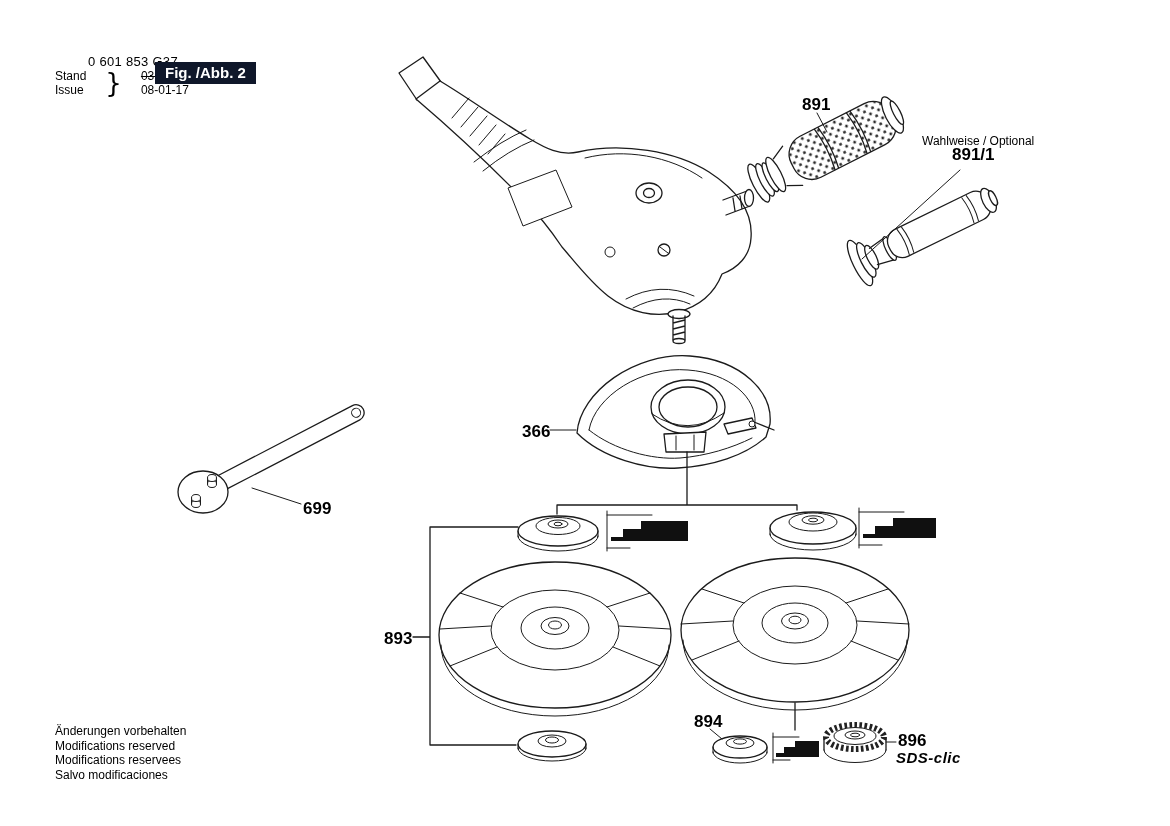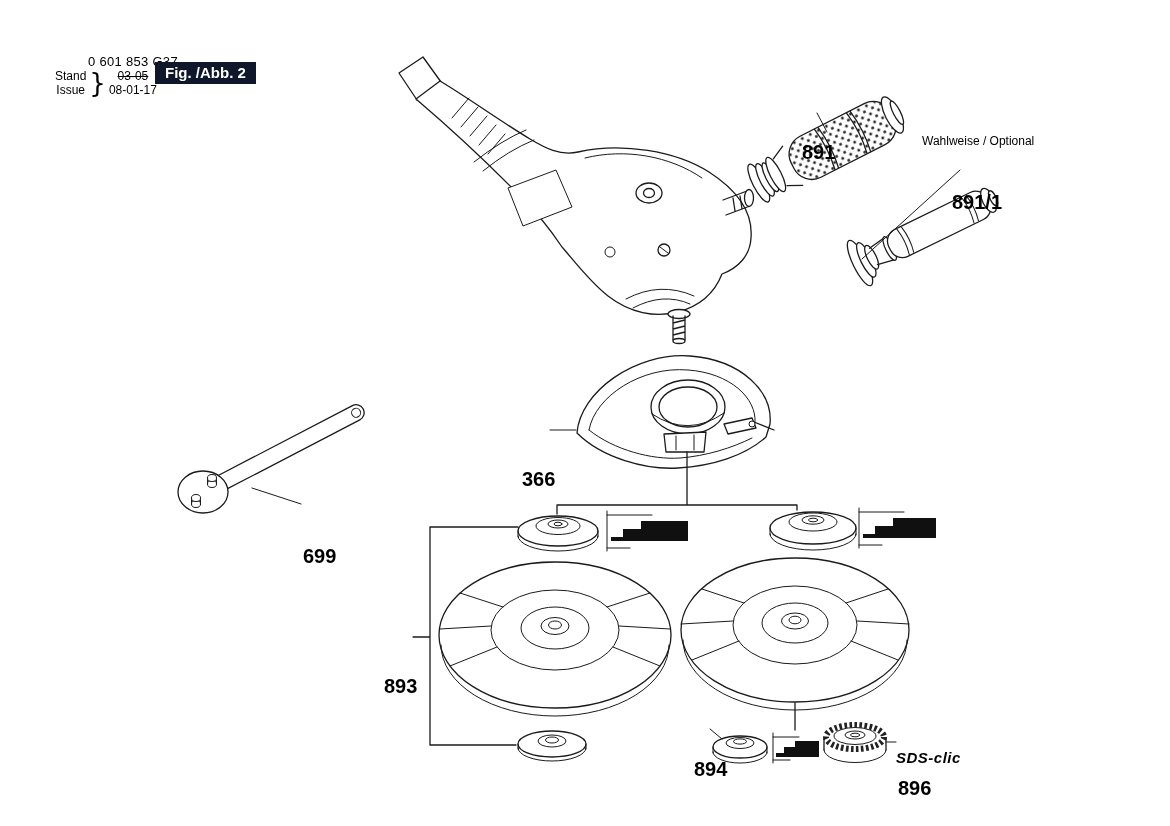--- a/index.html
+++ b/index.html
@@ -4,25 +4,25 @@
 <style>
   * { margin:0; padding:0; box-sizing:border-box; }
   html,body { background:#ffffff; }
   .page {
     position:relative; width:1170px; height:826px; background:#fff;
     font-family:"Liberation Sans","DejaVu Sans",sans-serif; color:#000; overflow:hidden;
   }
   .abs { position:absolute; }
   .small { font-size:12px; line-height:14.5px; }
   .pn { font-size:13px; letter-spacing:0.3px; }
-  .callout { font-weight:bold; font-size:20px; white-space:nowrap;margin-top:46px; }
+  .callout { font-weight:bold; font-size:17px; white-space:nowrap; }
   .center { text-align:center; }
   .fig-box { background:#0f172a; color:#fff; font-weight:bold; font-size:15px; padding:2px 10px 3px; }
   .strike { text-decoration:line-through; }
-  .rev { display:flex; align-items:center; gap:3px;text-align:center; }
+  .rev { display:flex; align-items:center; gap:19px; }
   .rev .col { display:flex; flex-direction:column; }
   .rev .col div { font-size:12px; line-height:14px; }
   .brace { font-size:26px; line-height:26px; font-family:"DejaVu Sans",sans-serif; font-weight:400; }
   .sds { font-style:italic; font-weight:bold; font-size:15px; letter-spacing:0.5px; white-space:nowrap; }
   svg .ln { fill:none; stroke:#1b1b1b; stroke-width:1.3; stroke-linecap:round; stroke-linejoin:round; }
   svg .fil { fill:#fff; stroke:#1b1b1b; stroke-width:1.3; stroke-linejoin:round; }
   svg .thin { stroke-width:1; }
   svg .blk { fill:#101010; stroke:none; }
 </style>
 </head>
@@ -218,14 +218,20 @@
   <div class="abs callout center" style="left:802px; top:95px; width:28px;">891</div>
   <div class="abs small" style="left:922px; top:134px; white-space:nowrap;">Wahlweise / Optional</div>
   <div class="abs callout" style="left:952px; top:145px;">891/1</div>
   <div class="abs callout" style="left:522px; top:422px;">366</div>
   <div class="abs callout" style="left:303px; top:499px;">699</div>
   <div class="abs callout" style="left:384px; top:629px;">893</div>
   <div class="abs callout" style="left:694px; top:712px;">894</div>
   <div class="abs callout" style="left:898px; top:731px;">896</div>
   <div class="abs sds" style="left:896px; top:749px;font-style:italic;">SDS-clic</div>
 
+  <div class="abs" style="left:55px; top:724px;">
+    <div class="small">Änderungen vorbehalten</div>
+    <div class="small">Modifications reserved</div>
+    <div class="small">Modifications reservees</div>
+    <div class="small">Salvo modificaciones</div>
+  </div>
 
 </div>
 
 </body></html>

